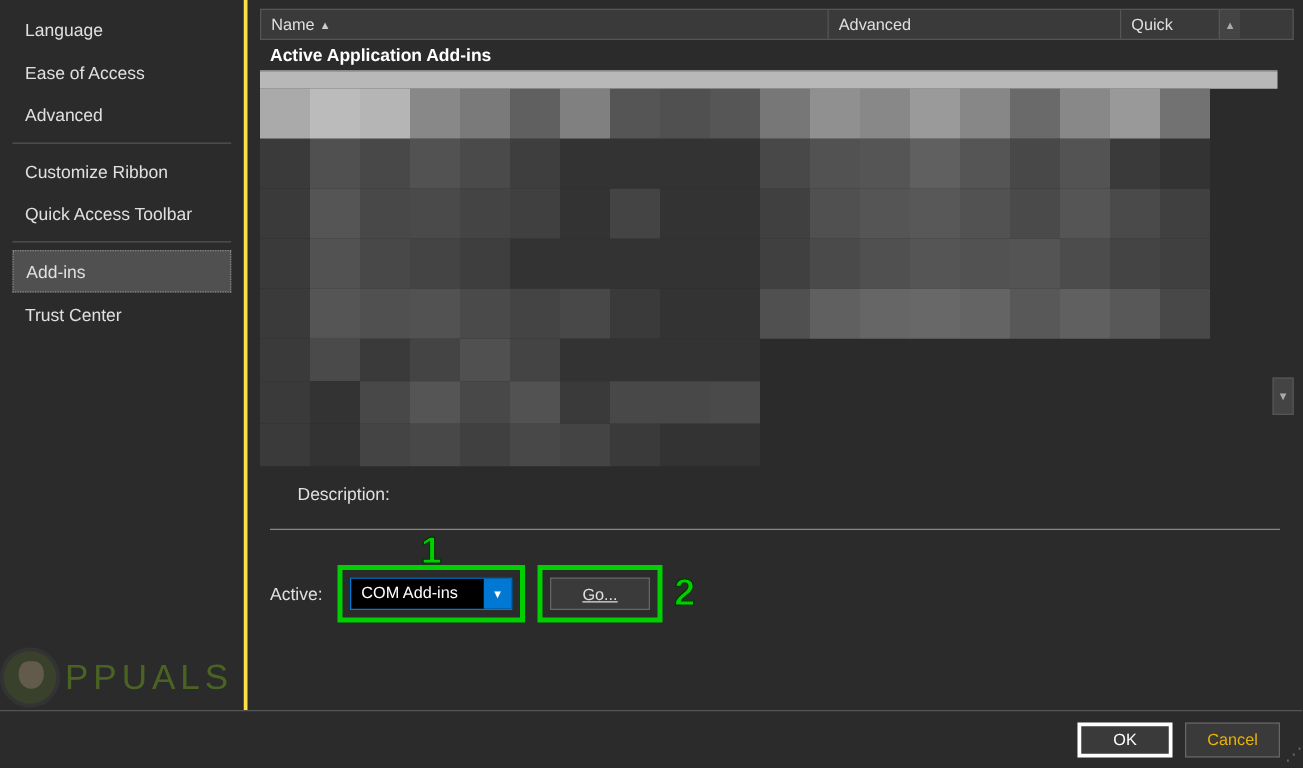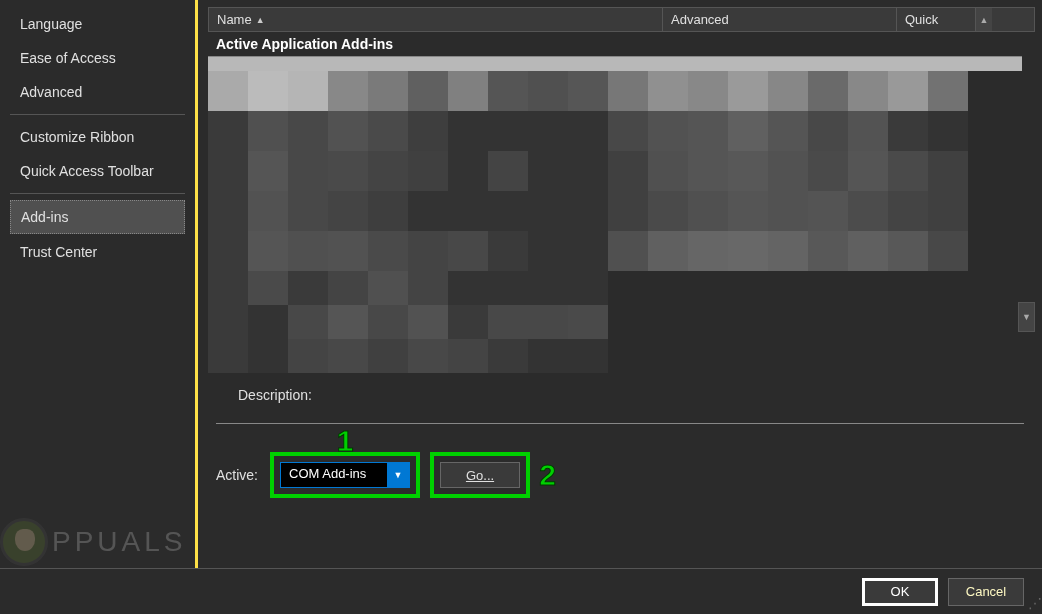--- a/index.html
+++ b/index.html
@@ -231,21 +231,21 @@
       font-size: 13px;
       display: flex;
       align-items: center;
       justify-content: center;
     }
     .cancel-button {
       width: 76px;
       height: 28px;
       background: #3a3a3a;
       border: 1px solid #666;
-      color: #fef9c3;
+      color: #eab308;
       font-size: 13px;
       display: flex;
       align-items: center;
       justify-content: center;
     }
     .resize-grip {
       position: absolute;
       right: 2px;
       bottom: 2px;
       width: 12px;
@@ -277,21 +277,21 @@
       position: absolute;
       top: 8px; left: 12px;
       width: 20px; height: 22px;
       background: #c9b58a;
       border-radius: 40% 40% 50% 50%;
     }
     .watermark-text {
       font-size: 28px;
       font-weight: 300;
       letter-spacing: 4px;
-      color: #a3a3a3;
+      color: #84cc16;
       font-family: Arial, sans-serif;
     }
   </style>
 </head>
 <body>
 
 <div class="main-container">
   <div class="sidebar">
     <div class="sidebar-item">Language</div>
     <div class="sidebar-item">Ease of Access</div>

